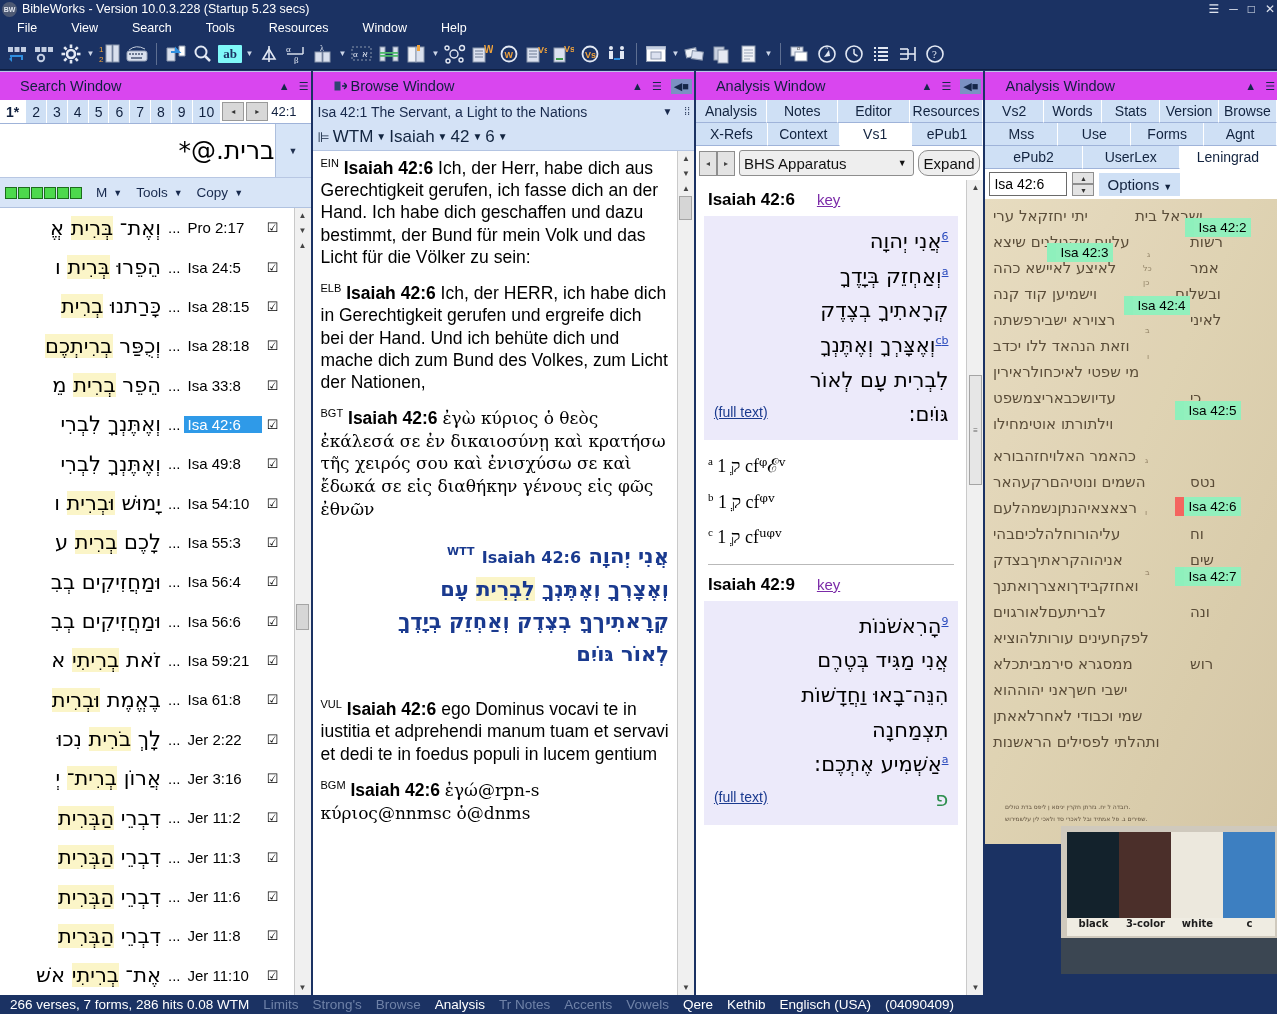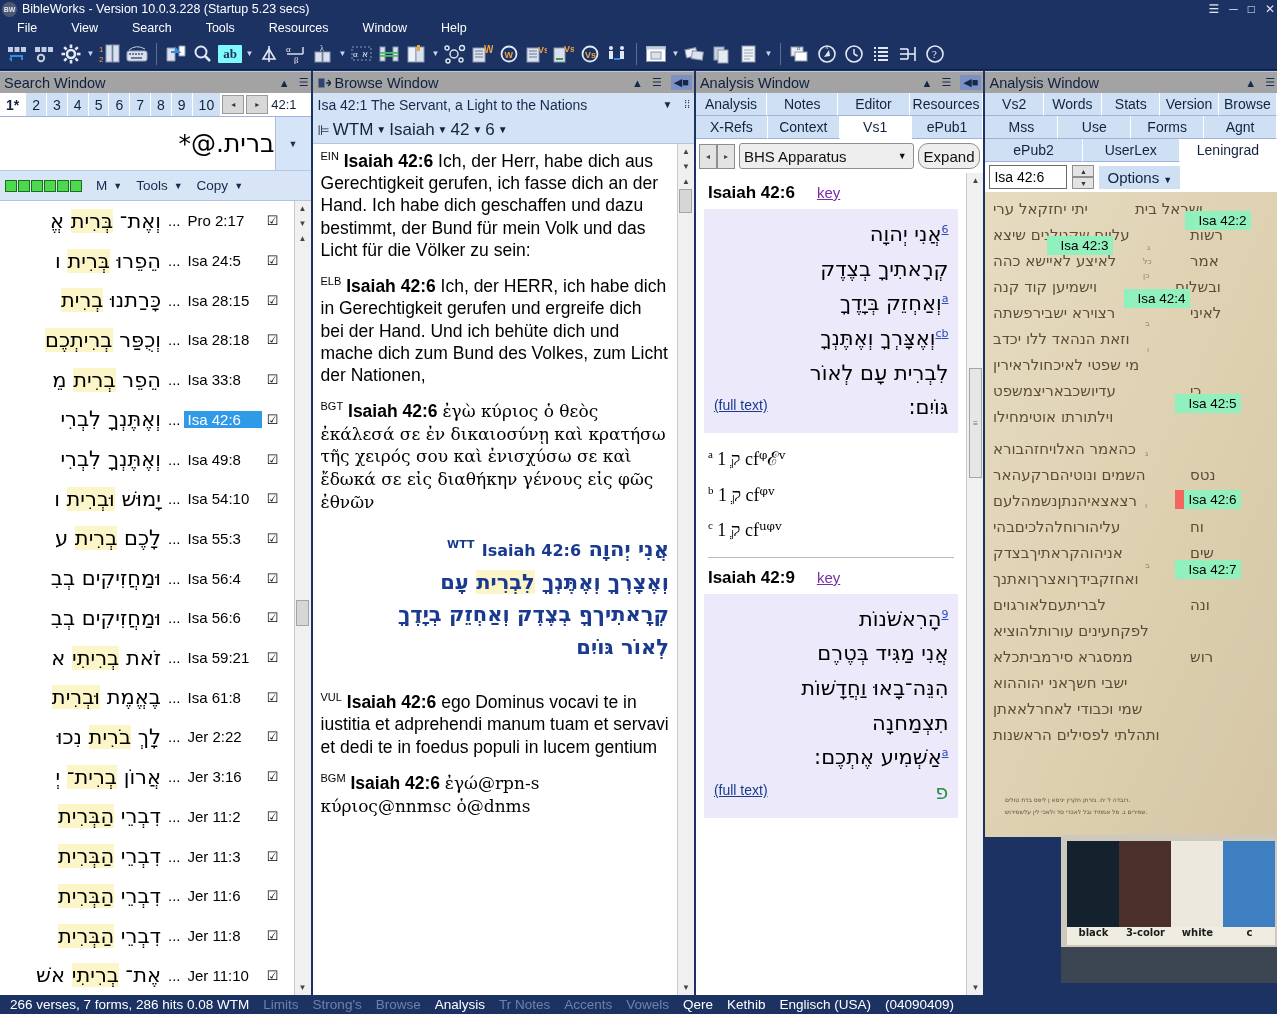--- a/index.html
+++ b/index.html
@@ -48,23 +48,23 @@
 
   
   .panes { position: absolute; top: 71px; left: 0; width: 1277px; height: 924px; display: flex; }
   .pane { height: 100%; display: flex; flex-direction: column; background: #fff; }
   .pane-search { width: 311px; }
   .pane-browse { width: 382px; margin-left: 2px;}
   .pane-an1 { width: 288px; margin-left: 2px;}
   .pane-an2 { width: 292px; margin-left: 2px;}
 
   .pane-title {
-    height: 22px; background: #a3a3a3; color: #102040;
+    height: 29px; background: #d946ef; color: #102040;
     display: flex; align-items: center; font-size: 14px;
-    padding-left: 4px; position: relative; flex: none;
+    padding-left: 20px; position: relative; flex: none;
     border-top: 1px solid #b9c7e5;
   }
   .pane-title .pt-label { font-size: 14.5px; color: #10203f; }
   .pane-title .pt-icons { position: absolute; right: 2px; display: flex; align-items: center; gap: 9px; }
   .pane-title .pt-icons span { font-size: 11px; color: #15274a; cursor: default;}
   .pt-lead { width: 16px; display:flex; align-items:center; justify-content:center; margin-right:2px;}
   .pt-dock { background:#7b91c2; padding: 1px 3px; font-size:10px; color:#0d1c3b; }
 
   
   .srch-tabs { height: 24px; background: #ffffff; display: flex; align-items: stretch; flex: none; border-bottom: 1px solid #9fb3d9;}
@@ -175,21 +175,21 @@
   .spinv { display:flex; flex-direction: column; }
   .spinv div { width: 22px; height: 12px; background: #e3e3e3; border: 1px solid #8e8e8e;
                display:flex; align-items:center; justify-content:center; font-size:7px; color:#333; cursor:default;}
   .opt-btn { background:#cfe0f5; padding: 3px 8px; font-size: 15px; color:#12233f; cursor: default;}
   .mss-area { flex: 1; position: relative; overflow: hidden; background: #1b3263; }
   .mss-img { position: absolute; top: 0; left: 0; width: 100%; height: 645px;
              background: #e8dfc8; overflow: hidden; }
   .vmark { position: absolute; display: flex; align-items: center; height: 19px; z-index: 5;}
   .vmark .sw { width: 9px; height: 19px; }
   .vmark .tx { background: #92f0bd; color: #000; font-size: 13.5px; padding: 0 4px; height: 19px; display:flex; align-items:center;}
-  .colorchart { position: absolute; left: 76px; bottom: 12px; width: 216px; height: 148px; overflow:hidden;text-decoration:underline; }
+  .colorchart { position: absolute; left: 76px; bottom: 21px; width: 216px; height: 148px; overflow:hidden;text-decoration:underline; }
   .cc-inner { position: relative; width: 100%; height: 100%; background: #cfc9bd; }
   .cc-row { position:absolute; left: 6px; top: 6px; height: 86px; display: flex; }
   .cc-sw { width: 52px; height: 86px; }
   .cc-labels { position: absolute; left: 6px; top: 92px; height: 18px; display: flex; background: #efece2;}
   .cc-labels div { width: 52px; text-align: center; font-size: 10px; color: #1c1c1c; font-weight: bold; font-family: "DejaVu Sans", sans-serif;}
   .cc-bottom { position:absolute; left:0; right:0; top: 112px; height: 36px; background: #3b4652; }
 
   
   .statusbar {
     position: absolute; bottom: 0; left: 0; width: 1277px; height: 19px;
@@ -801,22 +801,22 @@
       </div>
       <div class="an-body">
         <div class="an-content">
 
           <div class="ap-head">
             <b>Isaiah 42:6</b>
             <a>key</a>
           </div>
           <div class="ap-box">
             <div><span class="sup">6</span><span>אֲנִי יְהוָה</span></div>
+            <div><span class="sup">a</span><span>וְאַחְזֵק בְּיָדֶךָ</span></div>
             <div>קְרָאתִיךָ בְצֶדֶק</div>
-            <div><span class="sup">a</span><span>וְאַחְזֵק בְּיָדֶךָ</span></div>
             <div><span class="sup">c</span><span class="sup">b</span><span>וְאֶצָּרְךָ וְאֶתֶּנְךָ</span></div>
             <div>לִבְרִית עָם לְאוֹר</div>
             <div style="position:relative;">
               <span>גּוֹיִם:</span>
               <span class="ap-full" style="position:absolute;left:0;top:2px;">(full text)</span>
             </div>
           </div>
 
           <div class="ap-note">
             <span class="nl">a</span>

